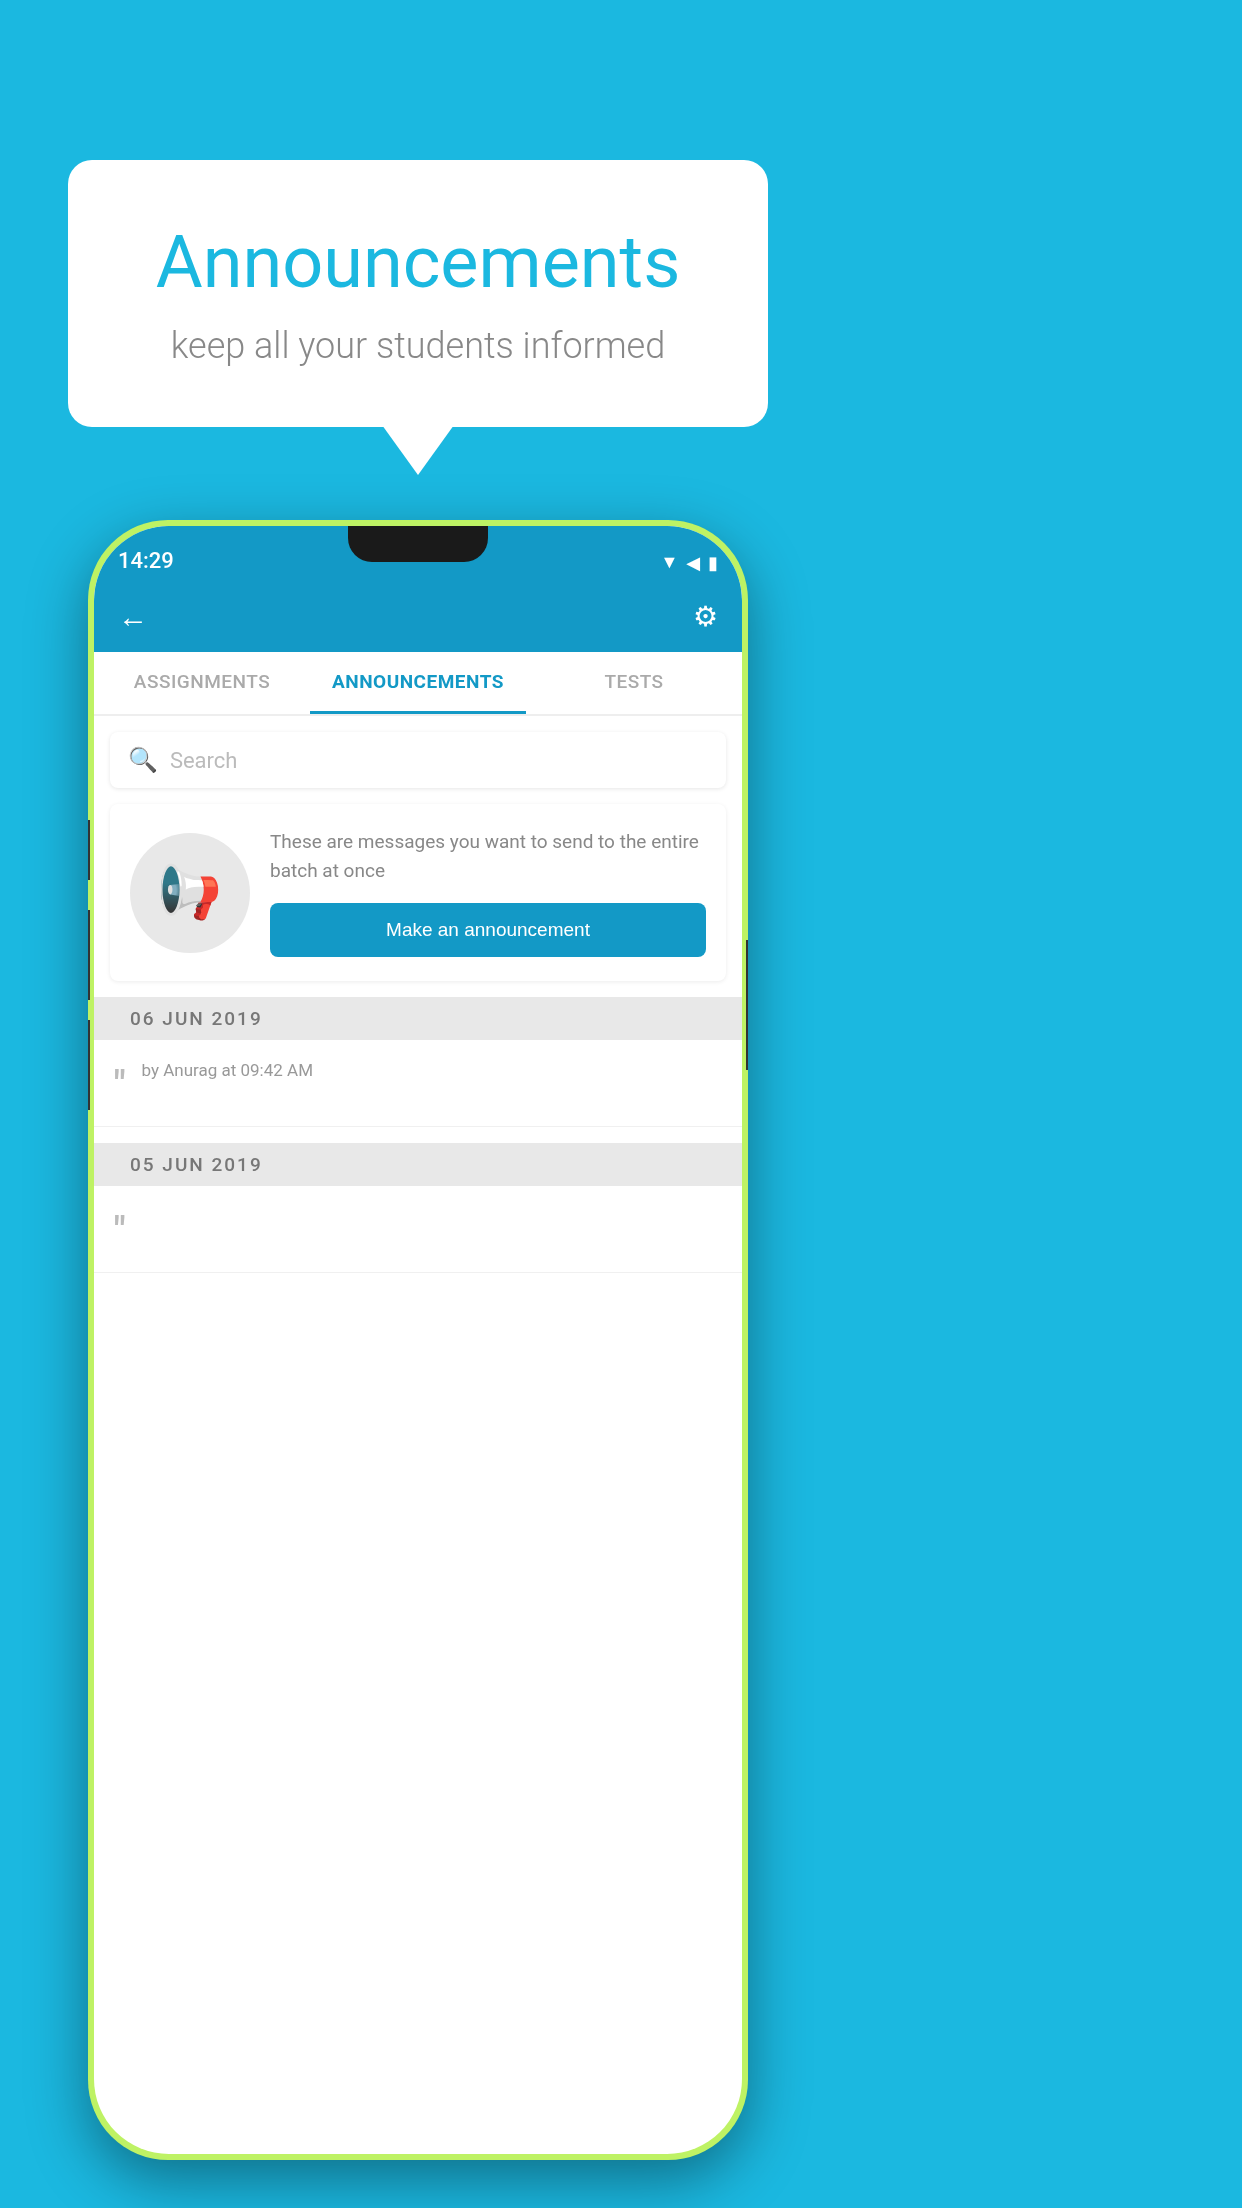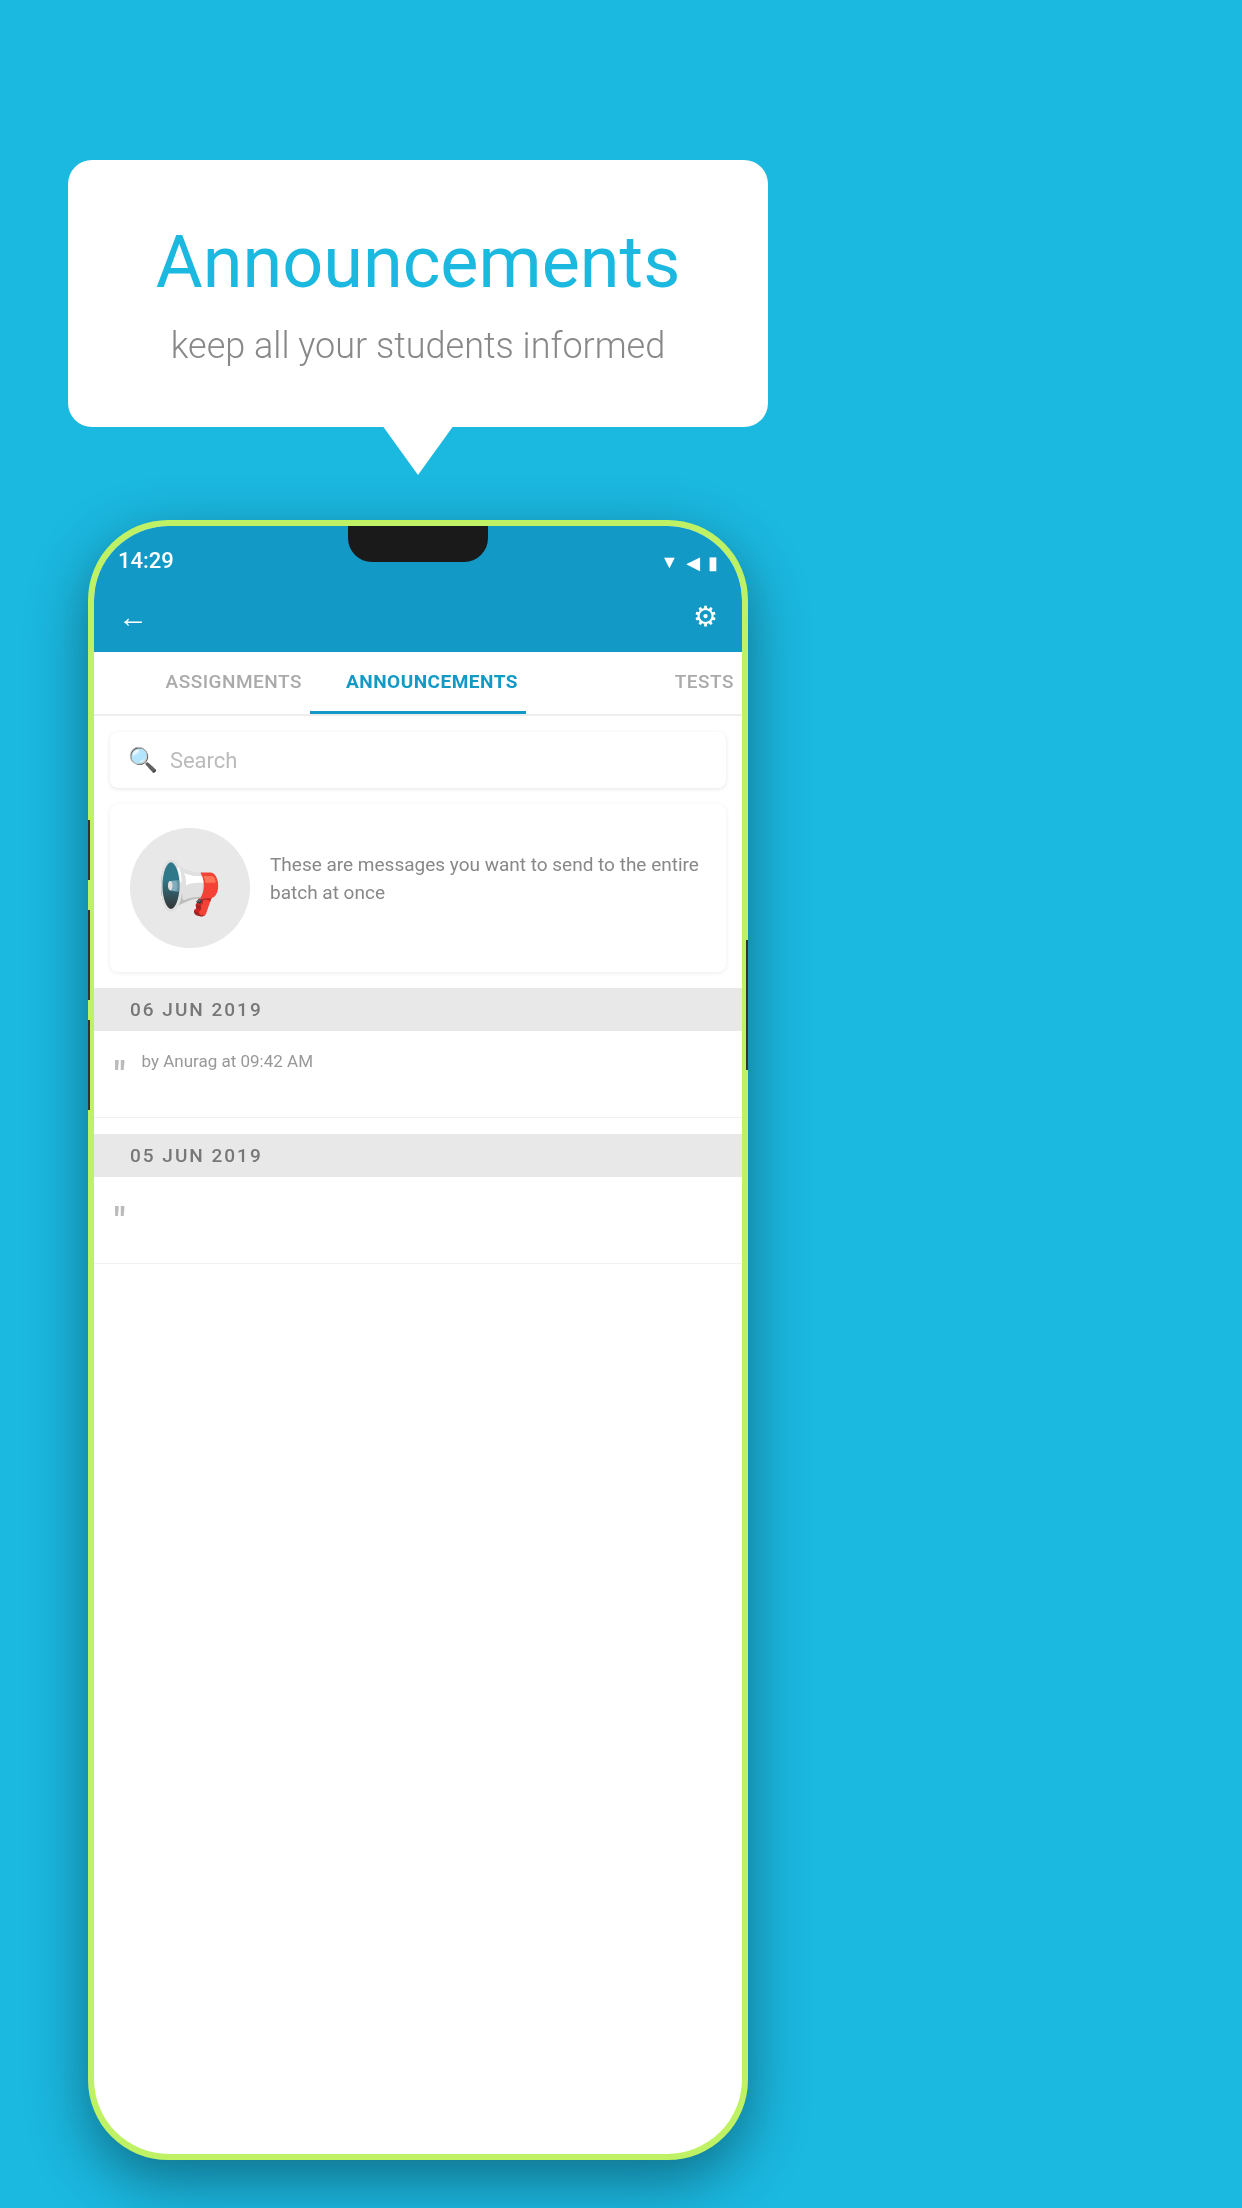--- a/index.html
+++ b/index.html
@@ -163,21 +163,21 @@
     .tabs {
       background: white;
       display: flex;
       border-bottom: 2px solid #eee;
       overflow: hidden;
     }
 
     .tab {
       flex: 1;
       padding: 18px 8px;
-      text-align: right;
+      text-align: center;
       font-size: 19px;
       font-weight: 500;
       color: #aaa;
       cursor: pointer;
       letter-spacing: 0.5px;
     }
 
     .tab.active {
       color: #1399c6;
       border-bottom: 3px solid #1399c6;
@@ -410,20 +410,21 @@
           <span class="search-icon">🔍</span>
           <span class="search-text">Search</span>
         </div>
 
         <div class="announcement-prompt">
           <div class="megaphone-circle">
             <span class="megaphone-icon">📢</span>
           </div>
           <div class="announcement-right">
             <div class="announcement-desc">These are messages you want to send to the entire batch at once</div>
+            <button class="make-announcement-btn">Make an announcement</button>
           </div>
         </div>
 
         <div class="date-separator">
           <span class="date-label">06  JUN  2019</span>
         </div>
 
         <div class="announcement-item">
           <span class="quote-icon">"</span>
           <div class="announcement-content">

